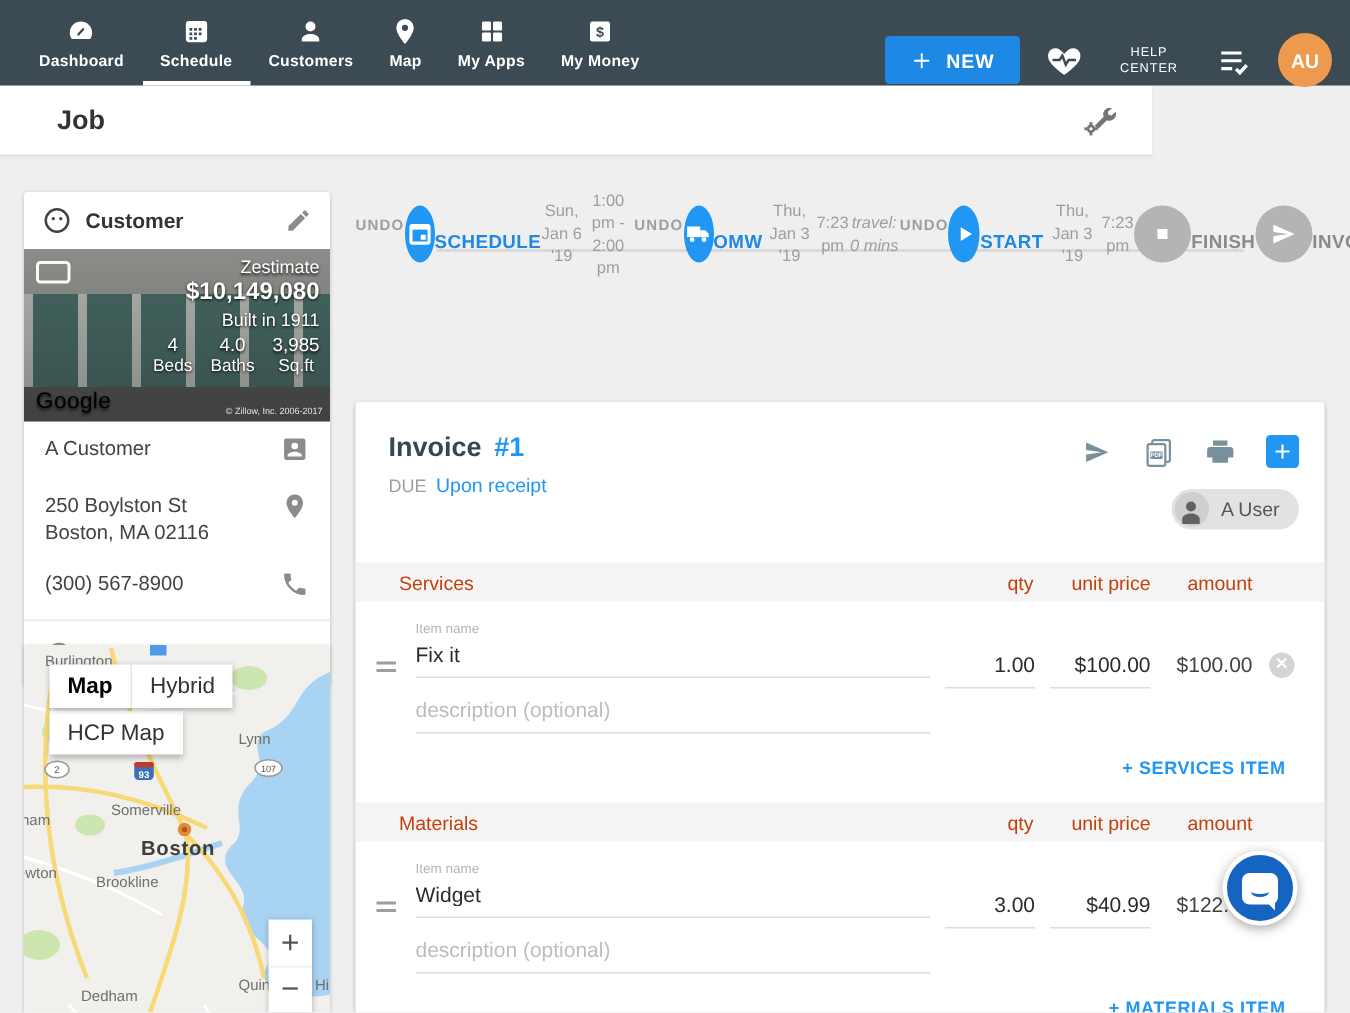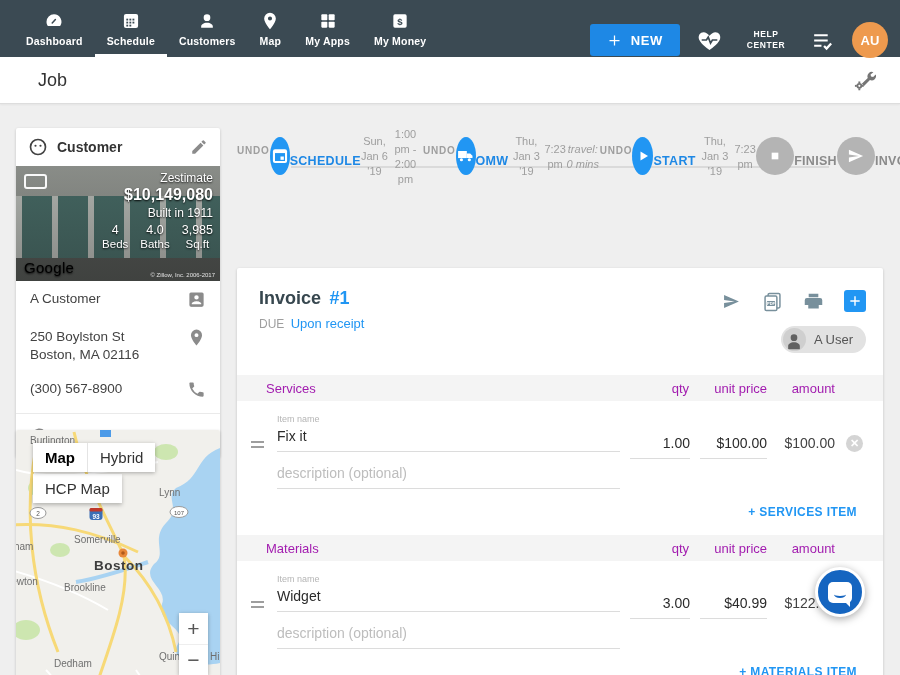--- a/index.html
+++ b/index.html
@@ -12,30 +12,30 @@
           display:flex;align-items:stretch;padding:0 12px 0 14px;z-index:30;}
   .nav-item{display:flex;flex-direction:column;align-items:center;justify-content:center;
             gap:4px;padding:0 12px;cursor:pointer;}
   .nav-item svg{width:20px;height:20px;}
   .nav-label{font-size:10.5px;font-weight:bold;color:#fff;letter-spacing:.2px;white-space:nowrap;}
   .nav-item.active{box-shadow:inset 0 -3px 0 #fff;}
   .nav-right{margin-left:auto;display:flex;align-items:center;gap:17px;margin-top:23px;}
   .new-btn{display:flex;align-items:center;gap:9px;background:#1e88e5;color:#fff;border:none;
            height:32px;padding:0 17px;border-radius:3px;font-weight:bold;font-size:13px;
            letter-spacing:.6px;font-family:inherit;cursor:pointer;}
-  .help-center{width:54px;text-align:center;color:#fff;font-size:8.5px;font-weight:bold;
+  .help-center{width:54px;text-align:center;color:#fff;font-size:8.5px;font-weight:normal;
                letter-spacing:.6px;line-height:1.35;cursor:pointer;}
   .icon-btn{display:flex;align-items:center;justify-content:center;cursor:pointer;}
   .avatar{width:36px;height:36px;border-radius:50%;background:#ee9a4e;color:#fff;font-weight:bold;
           font-size:13px;display:flex;align-items:center;justify-content:center;cursor:pointer;}
 
   
-  .page-header{position:absolute;top:57px;left:0;width:900px;height:47px;background:#fff;
+  .page-header{position:absolute;top:57px;left:0;width:768px;height:47px;background:#fff;
                border-bottom:1px solid #ddd;box-shadow:0 1px 2px rgba(0,0,0,.05);
-               display:flex;align-items:center;padding:0 24px 0 38px;z-index:20;}
+               display:flex;align-items:center;padding:0 24px 0 38px;z-index:20;font-weight:bold;}
   .page-title{font-size:18px;color:#333;}
   .page-header .tools{margin-left:auto;}
 
   
   .content{position:absolute;top:104px;left:0;width:900px;height:571px;}
   .card{background:#fff;border-radius:2px;box-shadow:0 1px 3px rgba(0,0,0,.2);}
 
   
   .customer-card{position:absolute;left:16px;top:24px;width:204px;}
   .cc-head{display:flex;align-items:center;gap:9px;padding:9px 12px;}
@@ -114,21 +114,21 @@
   .plus-btn{width:22px;height:22px;background:#2196f3;border-radius:3px;display:flex;
             align-items:center;justify-content:center;cursor:pointer;}
   .plus-btn svg{width:14px;height:14px;}
   .assignee{position:absolute;top:58px;right:17px;height:27px;background:#e2e2e2;border-radius:14px;
             display:flex;align-items:center;gap:8px;padding:0 13px 0 2px;cursor:pointer;}
   .a-avatar{width:23px;height:23px;border-radius:50%;background:#cfcfcf;overflow:hidden;
             display:flex;align-items:flex-end;justify-content:center;}
   .assignee .a-name{font-size:13px;color:#555;}
 
   .sec-head{position:relative;height:26px;background:#f4f4f4;display:flex;align-items:center;
-            font-size:13px;color:#a21caf;}
+            font-size:13px;color:#c2410c;}
   .sec-name{padding-left:29px;}
   .col{position:absolute;text-align:right;}
   .col.qty{right:194px;}
   .col.price{right:116px;}
   .col.amt{right:48px;}
 
   .line-item{position:relative;padding:13px 0 0 40px;}
   .drag{position:absolute;left:14px;top:40px;width:13px;cursor:grab;}
   .drag i{display:block;height:2px;background:#9e9e9e;margin-bottom:3px;}
   .field-label{font-size:9px;color:#b5b5b5;margin-bottom:1px;}

